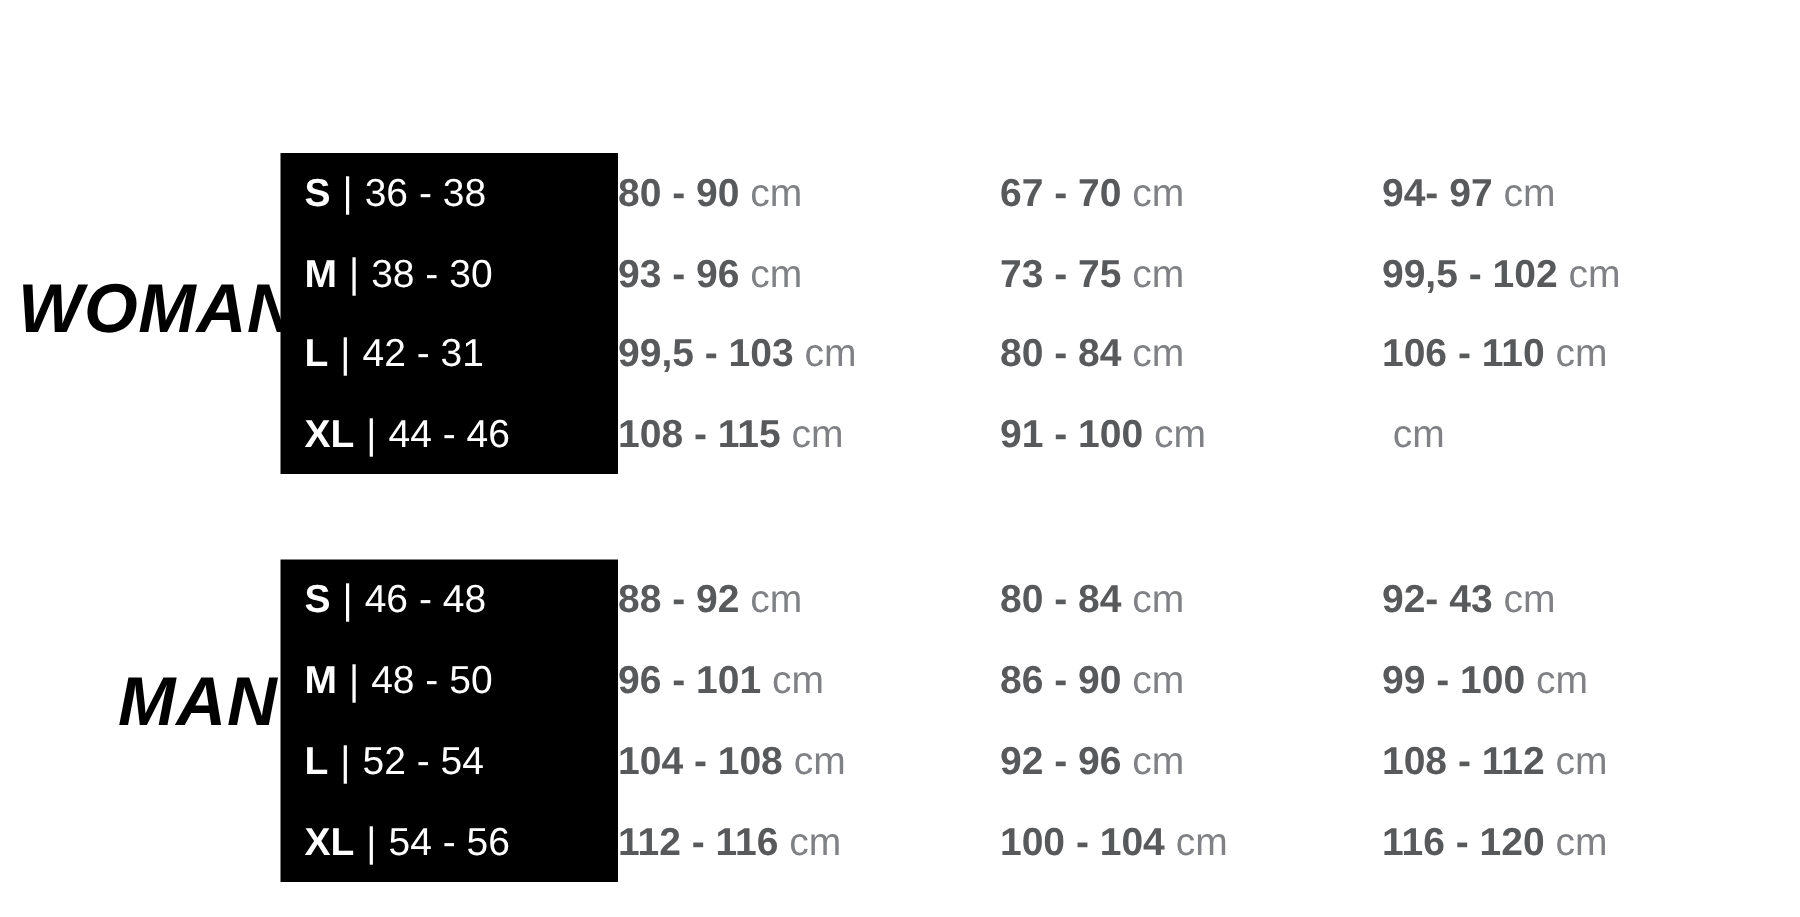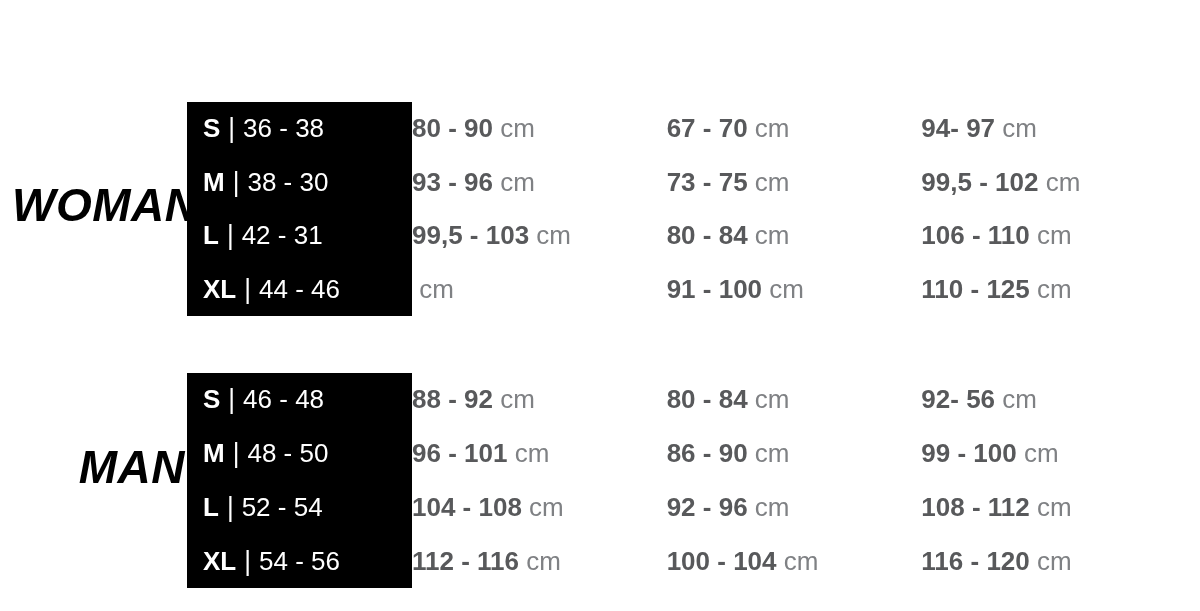--- a/index.html
+++ b/index.html
@@ -166,28 +166,28 @@
       </div>
       <div class="value-cell">
         <span class="value-num">80 - 84</span>
         <span class="value-unit">&nbsp;cm</span>
       </div>
       <div class="value-cell">
         <span class="value-num">106 - 110</span>
         <span class="value-unit">&nbsp;cm</span>
       </div>
       <div class="value-cell">
+        <span class="value-num">108 - 115</span>
         <span class="value-unit">&nbsp;cm</span>
       </div>
       <div class="value-cell">
         <span class="value-num">91 - 100</span>
         <span class="value-unit">&nbsp;cm</span>
       </div>
       <div class="value-cell">
-        <span class="value-num">110 - 125</span>
         <span class="value-unit">&nbsp;cm</span>
       </div>
     </div>
 
   <div class="group-label man">MAN</div>
   <div class="size-box man">
       <div class="size-row">
         <span class="size-letter">S</span>
         <span class="size-sep">|</span>
         <span class="size-range">46 - 48</span>
@@ -211,21 +211,21 @@
   <div class="value-grid man">
       <div class="value-cell">
         <span class="value-num">88 - 92</span>
         <span class="value-unit">&nbsp;cm</span>
       </div>
       <div class="value-cell">
         <span class="value-num">80 - 84</span>
         <span class="value-unit">&nbsp;cm</span>
       </div>
       <div class="value-cell">
-        <span class="value-num">92- 56</span>
+        <span class="value-num">92- 43</span>
         <span class="value-unit">&nbsp;cm</span>
       </div>
       <div class="value-cell">
         <span class="value-num">96 - 101</span>
         <span class="value-unit">&nbsp;cm</span>
       </div>
       <div class="value-cell">
         <span class="value-num">86 - 90</span>
         <span class="value-unit">&nbsp;cm</span>
       </div>

